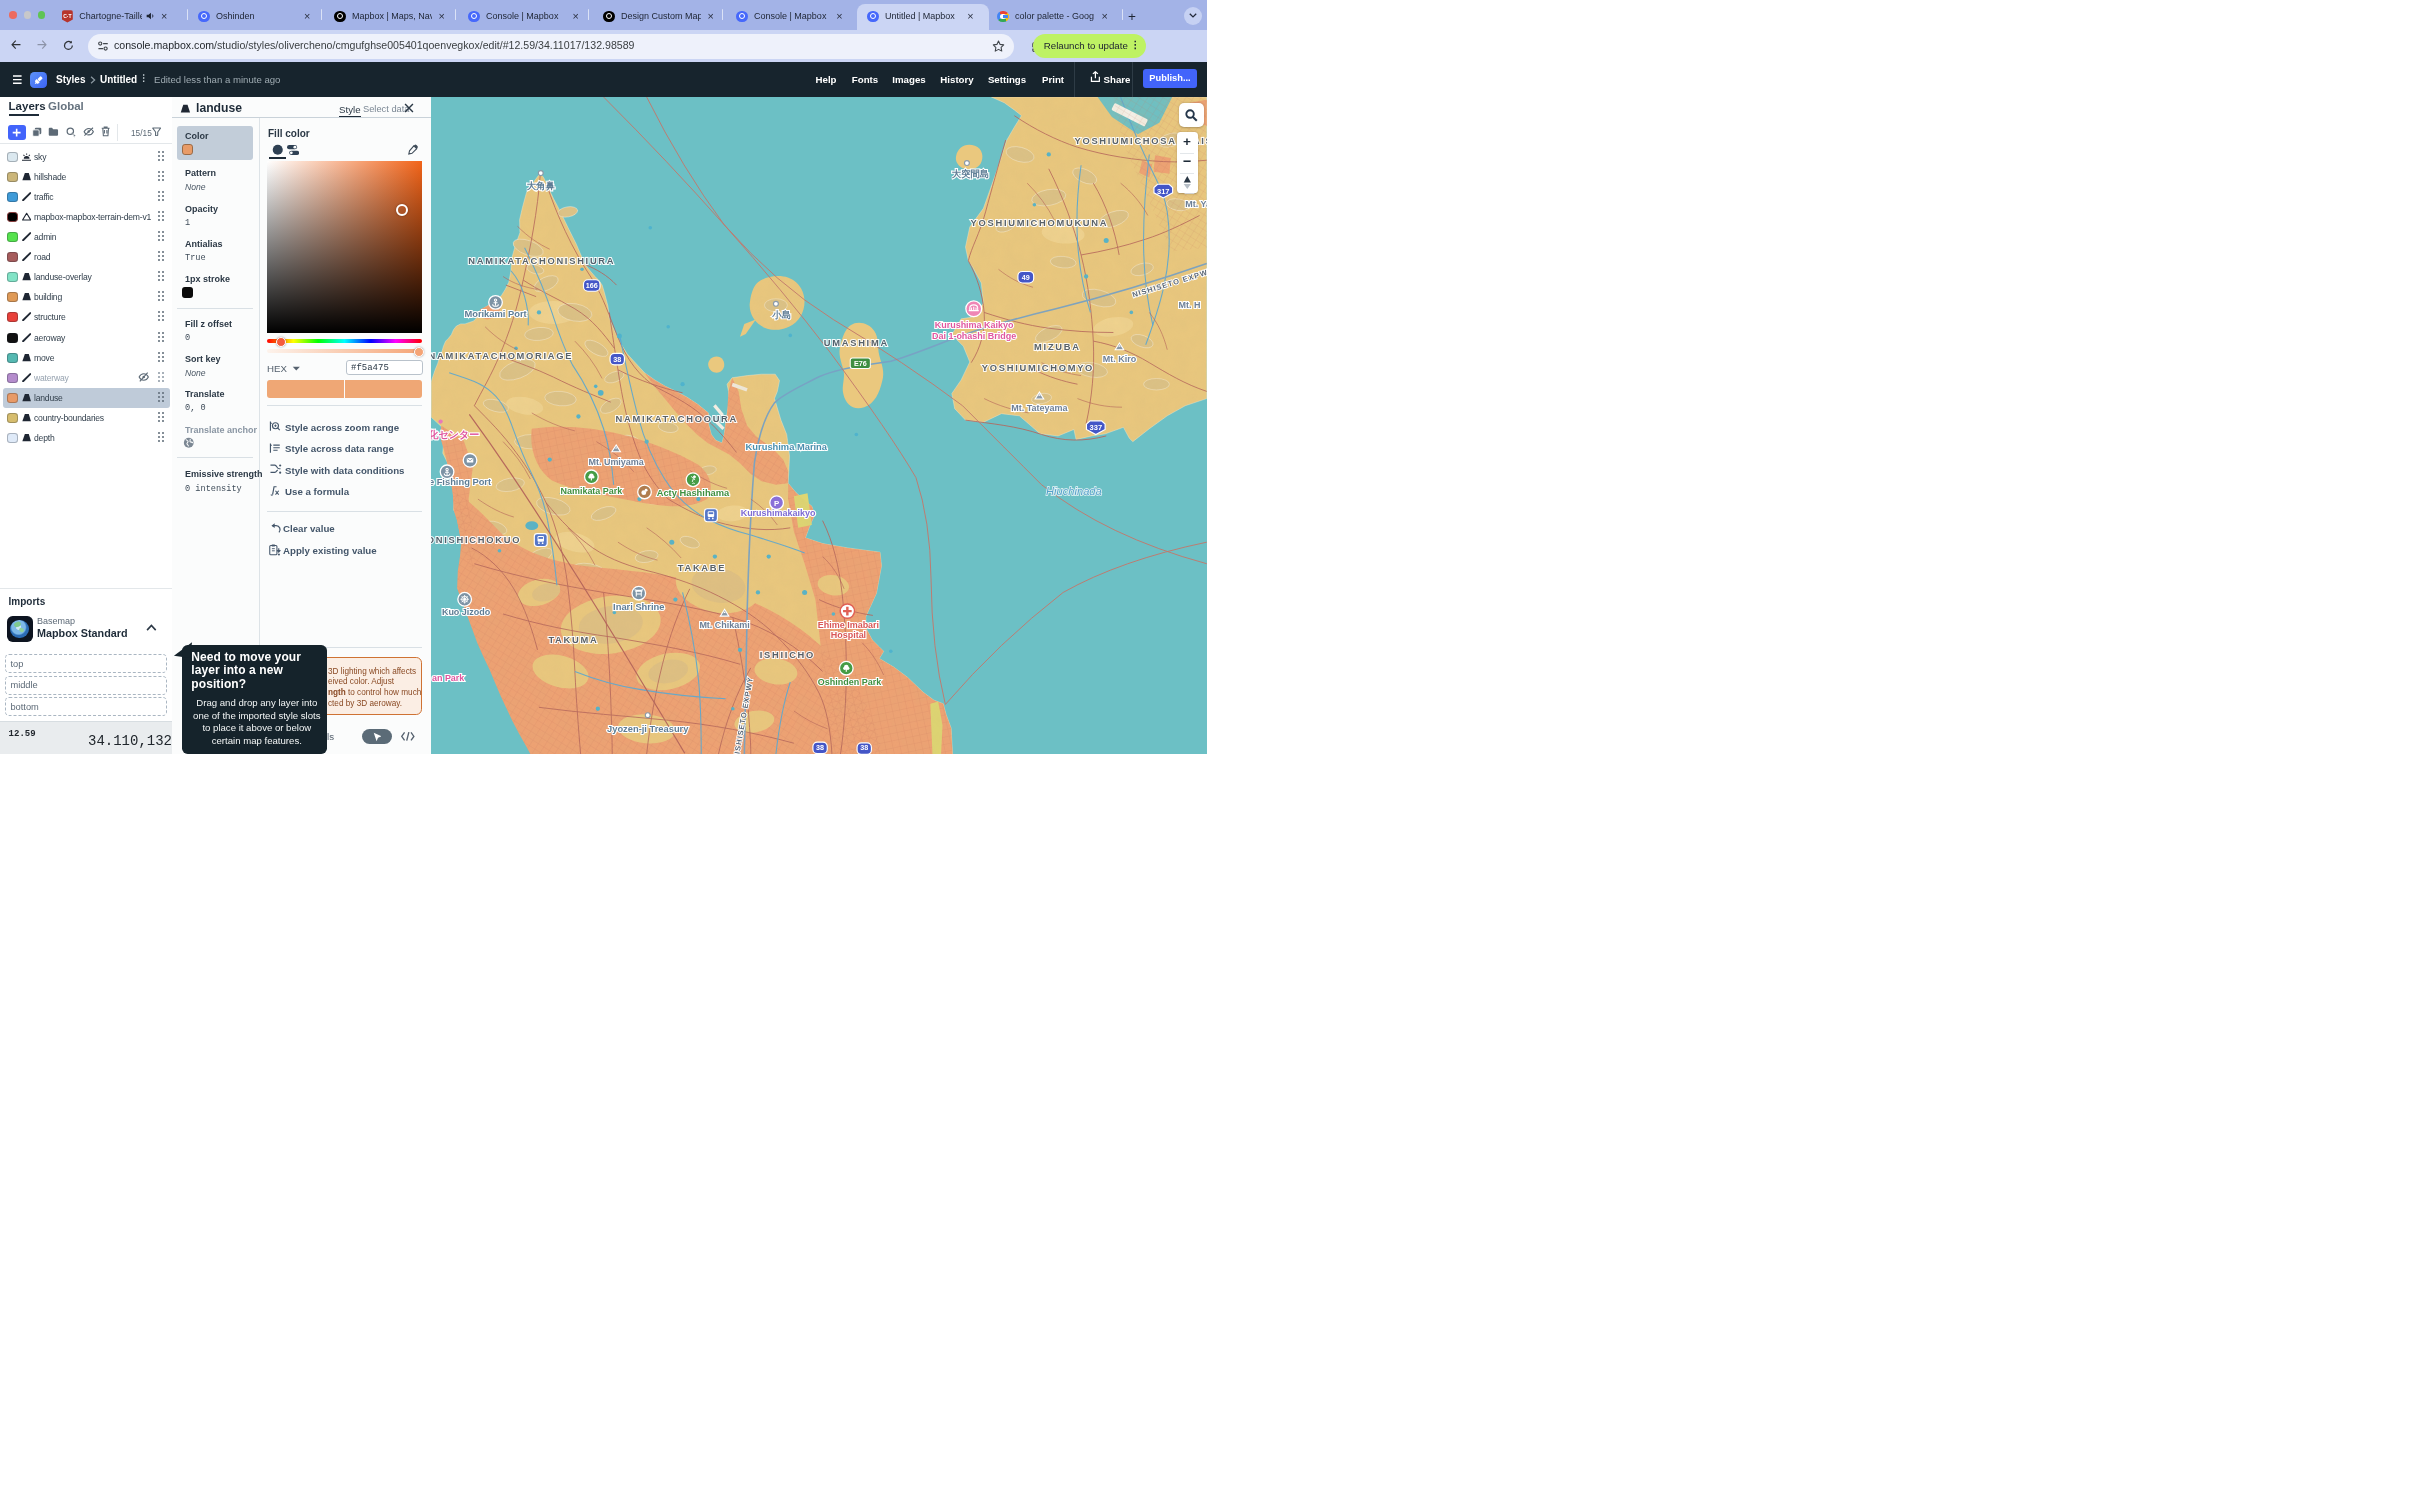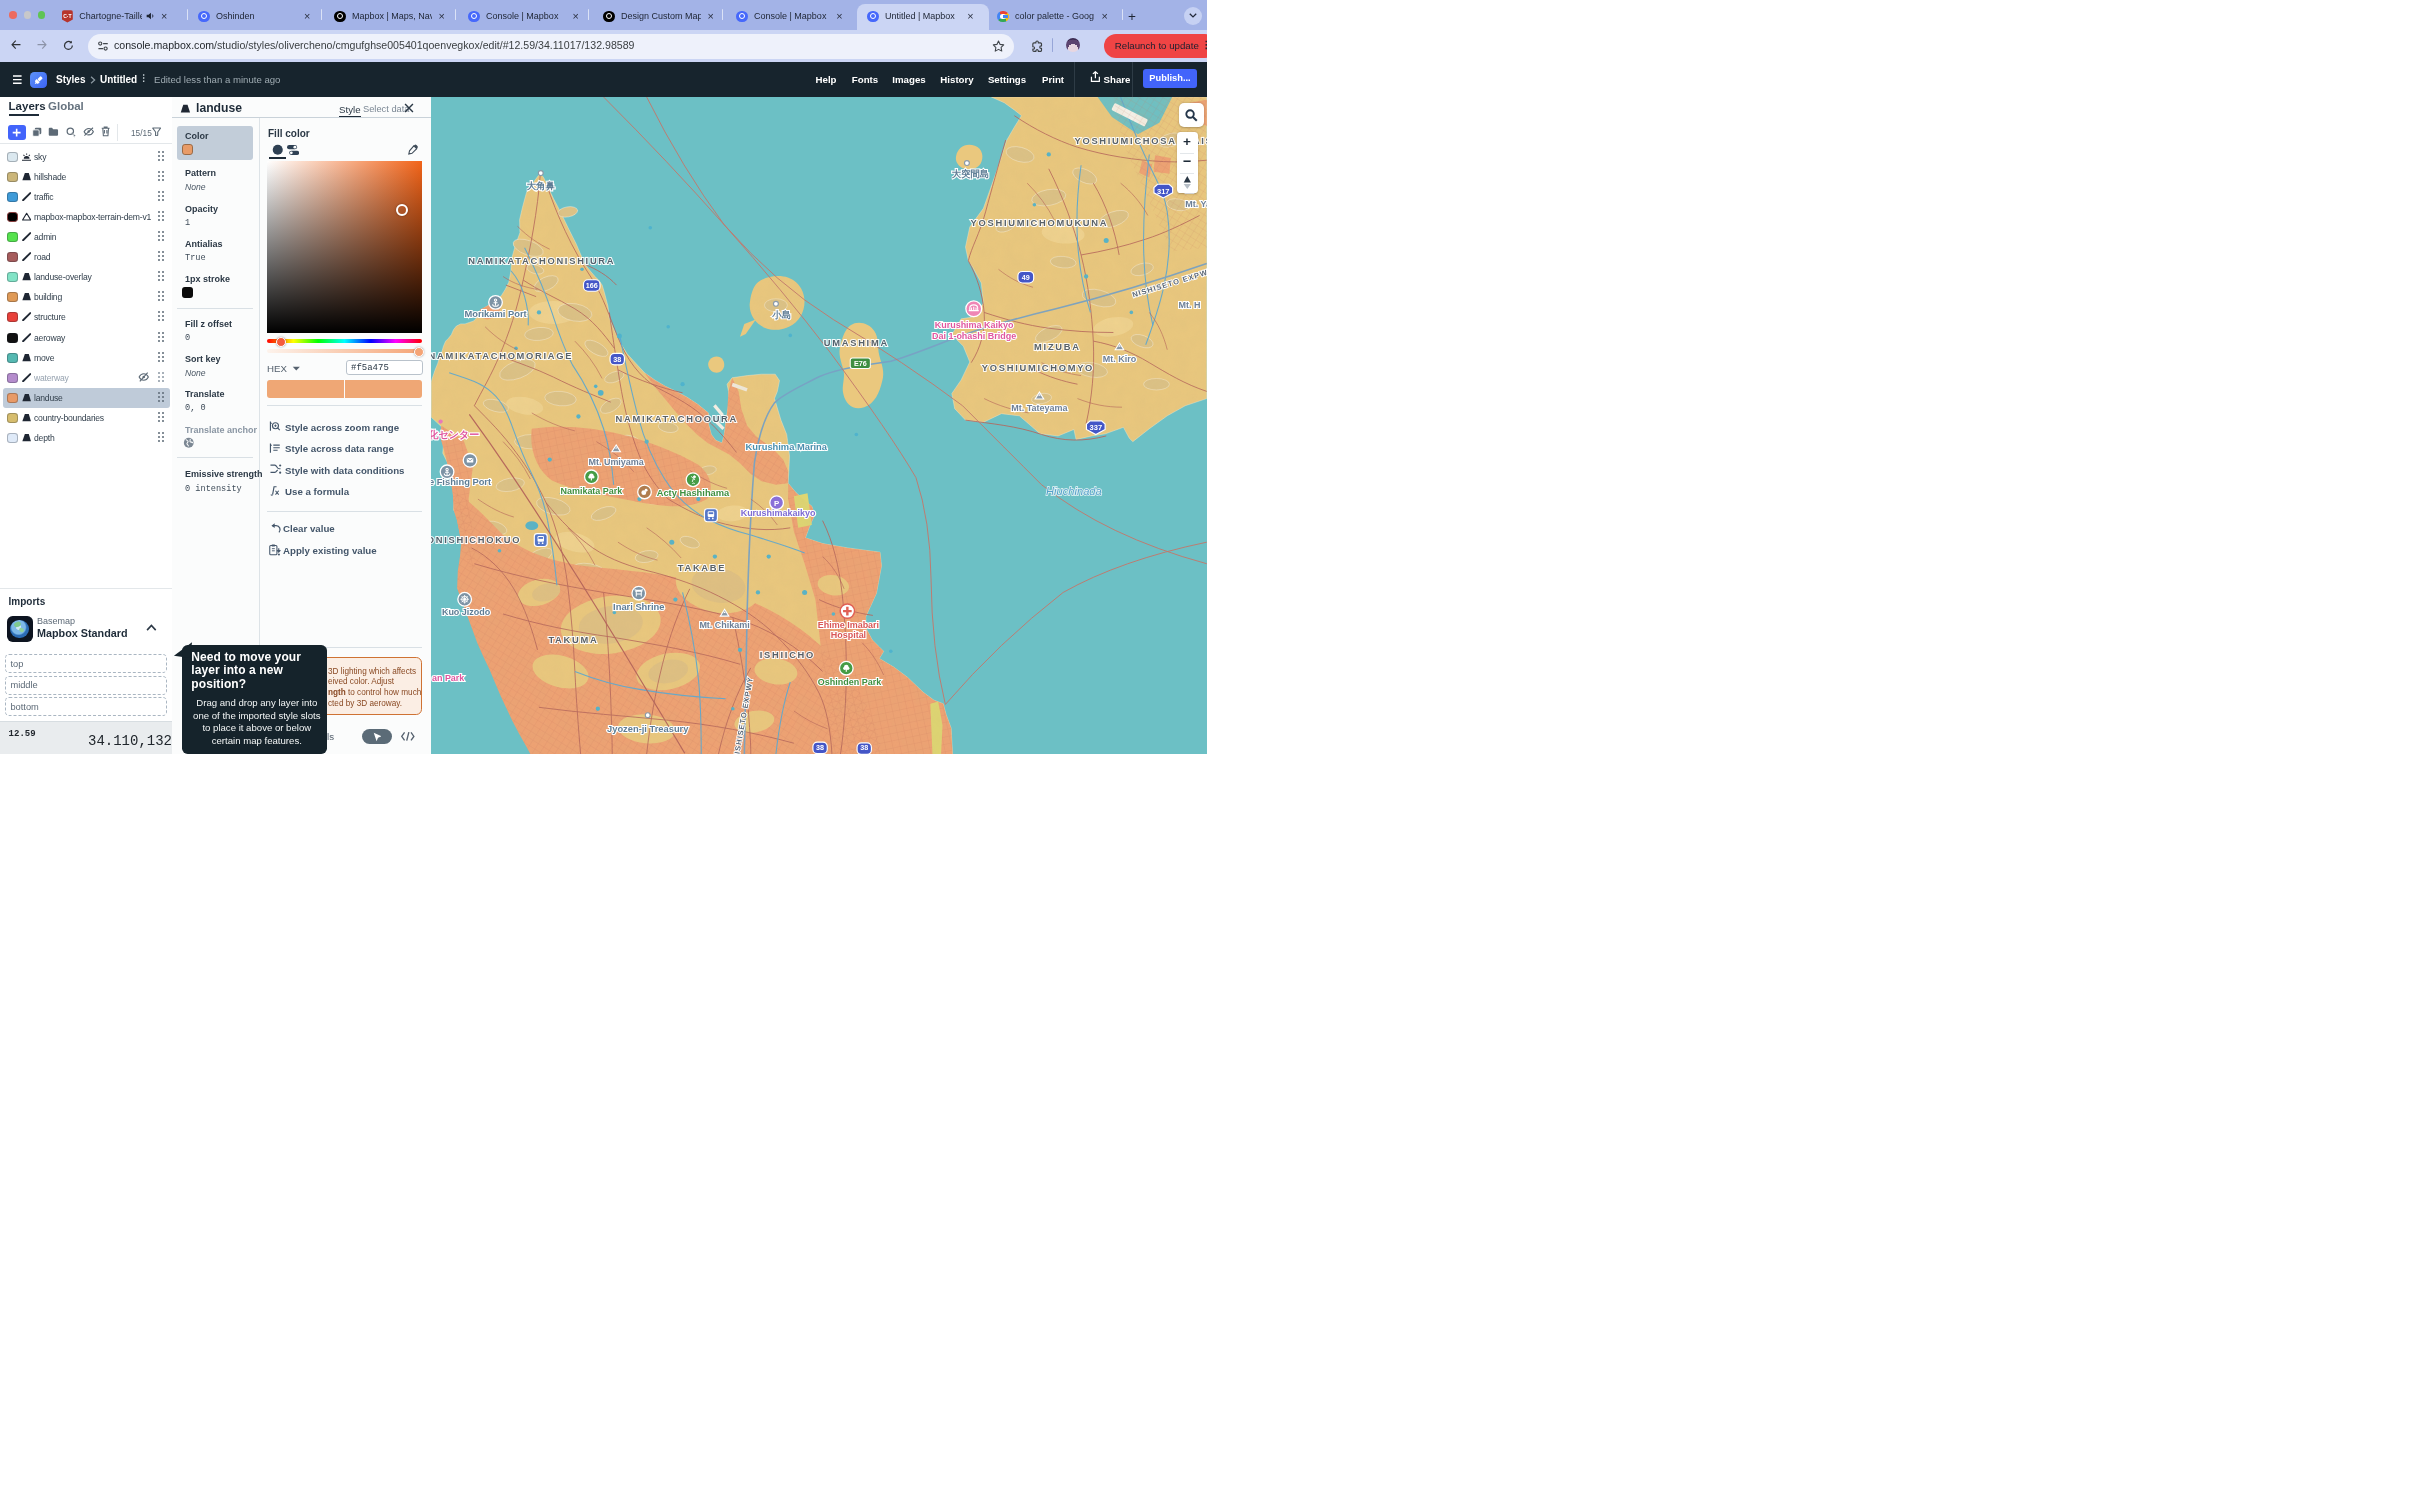--- a/index.html
+++ b/index.html
@@ -13,21 +13,21 @@
 .tab { position:absolute; top:5.7px; height:21.5px; display:flex; align-items:center; font-size:9px; color:#1d2433; }
 .fav { width:11.5px; height:11.5px; border-radius:50%; flex:0 0 11.5px; margin-right:6.5px; position:relative; }
 .tab .ttl { white-space:nowrap; overflow:hidden; }
 .tab .x { color:#2a3040; font-size:10.8px; margin-left:6.5px; }
 .tabsep { position:absolute; top:8.6px; width:1.1px; height:11.5px; background:#eef2fb; opacity:.75; border-radius:0.7px; }
 .activetab { position:absolute; left:857px; top:3.6px; width:132px; height:26.6px; background:#cbd5f4; border-radius:8px 8px 0 0; }
 .favmb:after { content:""; position:absolute; left:2.7px; top:2.7px; width:6px; height:6px; background:transparent; border:1.7px solid #fff; border-radius:50%; box-sizing:border-box; }
 .addrbar { position:absolute; left:0; top:30px; width:1207px; height:32px; background:#cbd5f4; }
 .pill { position:absolute; left:88px; top:34px; width:926px; height:25px; background:#eef1fb; border-radius:13px; }
 .url { position:absolute; left:114px; top:39px; font-size:10.6px; color:#1f2328; }
-.relaunch { position:absolute; left:1104px; top:34px; width:113px; height:24px; background:#ef4444; border-radius:12.2px; font-size:9.7px; color:#1b2030;text-decoration:underline; }
+.relaunch { position:absolute; left:1033px; top:34px; width:113px; height:24px; background:#bef264; border-radius:12.2px; font-size:9.7px; color:#1b2030;text-decoration:underline; }
 
 .header { position:absolute; left:0; top:62px; width:1207px; height:35px; background:#17242d; color:#fff; }
 .hitem { position:absolute; top:11.5px; font-size:9.7px; font-weight:700; color:#fff; transform:translateX(-50%); }
 .publish { position:absolute; left:1143px; top:69px; width:54px; height:19.4px; background:#4264fb; border-radius:2.9px; color:#fff; font-size:9.3px; font-weight:700; text-align:center; line-height:19.4px; }
 .hsep { position:absolute; top:62px; width:0.7px; height:35px; background:#2e3c46; }
 
 .sidebar { position:absolute; left:0; top:97px; width:172px; height:657px; background:#fff; }
 .vline1 { position:absolute; left:172px; top:97px; width:0.7px; height:657px; background:#c3cdd5; }
 .layrow { position:absolute; left:0; width:172px; height:20px; }
 .sw { position:absolute; left:7.2px; top:4.7px; width:10.8px; height:10.8px; border-radius:3.2px; }

